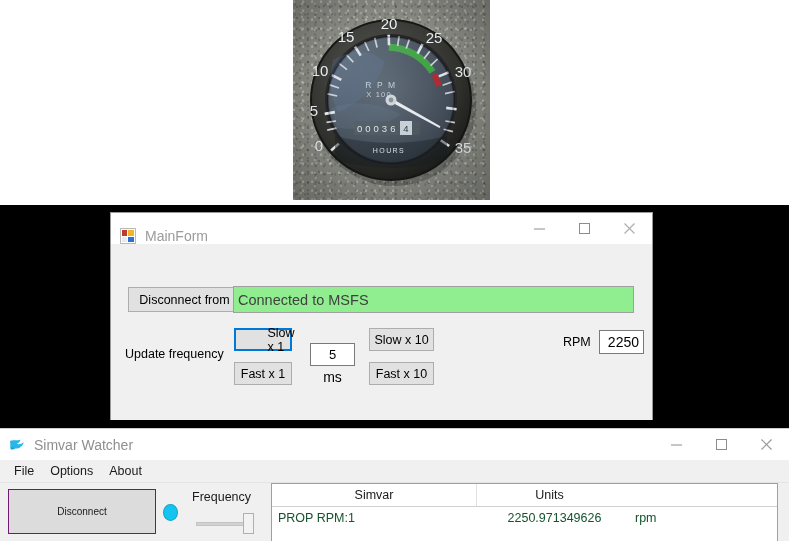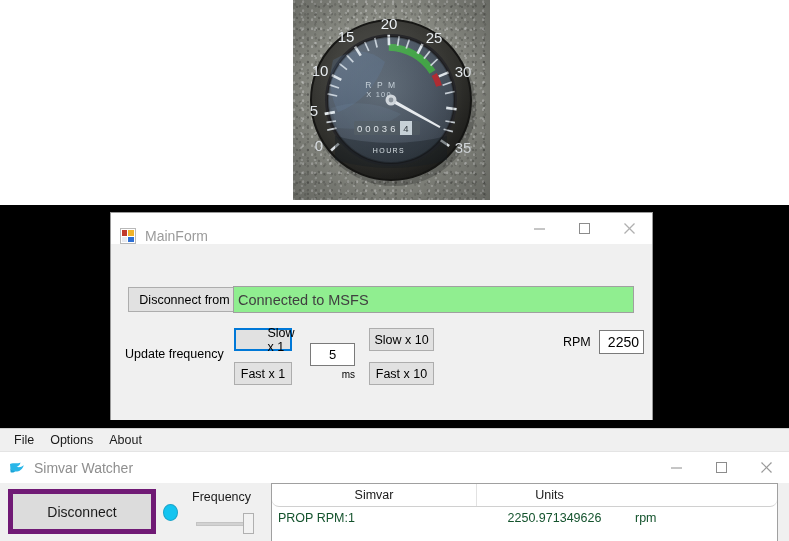--- a/index.html
+++ b/index.html
@@ -144,22 +144,22 @@
     left: 199px; top: 99px; width: 45px; height: 23px;
     background: #ffffff;
     border: 1px solid #7a7a7a;
     box-sizing: border-box;
     display: flex; align-items: center; justify-content: center;
     font-size: 13px; color: #000;
   }
   #ms-label {
     position: absolute;
     left: 199px; top: 125px; width: 45px;
-    text-align: right;
-    font-size: 10px;
+    text-align: center;
+    font-size: 14px;
     color: #000;
   }
   #rpm-label {
     position: absolute;
     left: 452px; top: 91px;
     font-size: 12.5px; color: #000;
   }
   #rpm-textbox {
     position: absolute;
     left: 488px; top: 86px; width: 45px; height: 24px;
@@ -211,24 +211,24 @@
   #simvar-body {
     position: relative;
     height: 59px;
     background: #f0f0f0;
   }
   #disconnect-btn {
     position: absolute;
     left: 8px; top: 6px;
     width: 148px; height: 45px;
     background: #dcdcdc;
-    border: 5px solid #701a75;
+    border: 1px solid #701a75;
     box-sizing: border-box;
     display: flex; align-items: center; justify-content: center;
-    font-size: 14px; color: #1a1a1a;
+    font-size: 10px; color: #1a1a1a;
   }
   #status-led {
     position: absolute;
     left: 163px; top: 21px;
     width: 15px; height: 17px;
     border-radius: 50%;
     background: #13c4f0;
     border: 1px solid #1ba4c9;
     box-sizing: border-box;
   }
@@ -264,21 +264,20 @@
     left: 271px; top: 0;
     width: 507px; height: 59px;
     background: #ffffff;
     border: 1px solid #a0a0a0;
     box-sizing: border-box;
   }
   #simvar-table .thead {
     display: flex;
     height: 22px;
     border-bottom: 1px solid #d0d0d0;
-    border-radius: 7px;
   }
   #simvar-table .th {
     display: flex; align-items: center; justify-content: center;
     font-size: 12.5px;
     color: #1a1a1a;
     border-right: 1px solid #e2e2e2;
     box-sizing: border-box;
     height: 100%;
   }
   #simvar-table .th:last-child { border-right: none; }
@@ -471,26 +470,20 @@
     <div id="ms-textbox">5</div>
     <div id="ms-label">ms</div>
 
     <div id="rpm-label">RPM</div>
     <div id="rpm-textbox">2250</div>
   </div>
 </div>
 
 <div id="simvar">
 
-  <div id="simvar-menubar">
-    <span class="menu-item">File</span>
-    <span class="menu-item">Options</span>
-    <span class="menu-item">About</span>
-  </div>
-
   <div id="simvar-titlebar">
     <span id="simvar-title-icon">
       <svg width="18" height="18" viewBox="0 0 18 18">
         <path d="M2 5 C6 3.5 9.5 5 12.5 3.5 C12 6 10.5 7.2 8.6 7.8 C11 8.6 13.6 8 15.8 6.2 C14.8 10 11.6 12.6 7.6 12.6 C5.2 12.6 3.4 11.4 2.4 9.6 Z" fill="#29b6e8"></path>
         <path d="M2.2 9.2 C3.6 11 5.4 12 7.4 12.2 C6.2 13.4 4.2 13.8 2.6 13.2 Z" fill="#1aa3d6"></path>
       </svg>
     </span>
     <span id="simvar-title-text">Simvar Watcher</span>
 
     <div class="win-ctrl-group">
@@ -506,20 +499,26 @@
       </div>
       <div class="win-ctrl">
         <svg width="11" height="11" viewBox="0 0 11 11">
             <line x1="0.5" y1="0.5" x2="10.5" y2="10.5" stroke="#999999" stroke-width="1.2"></line>
             <line x1="10.5" y1="0.5" x2="0.5" y2="10.5" stroke="#999999" stroke-width="1.2"></line>
           </svg>
       </div>
     </div>
   </div>
 
+  <div id="simvar-menubar">
+    <span class="menu-item">File</span>
+    <span class="menu-item">Options</span>
+    <span class="menu-item">About</span>
+  </div>
+
   <div id="simvar-body">
 
     <div id="disconnect-btn">Disconnect</div>
 
     <div id="status-led"></div>
 
     <div id="frequency-label">Frequency</div>
 
     <div id="frequency-slider">
       <div class="track"></div>

